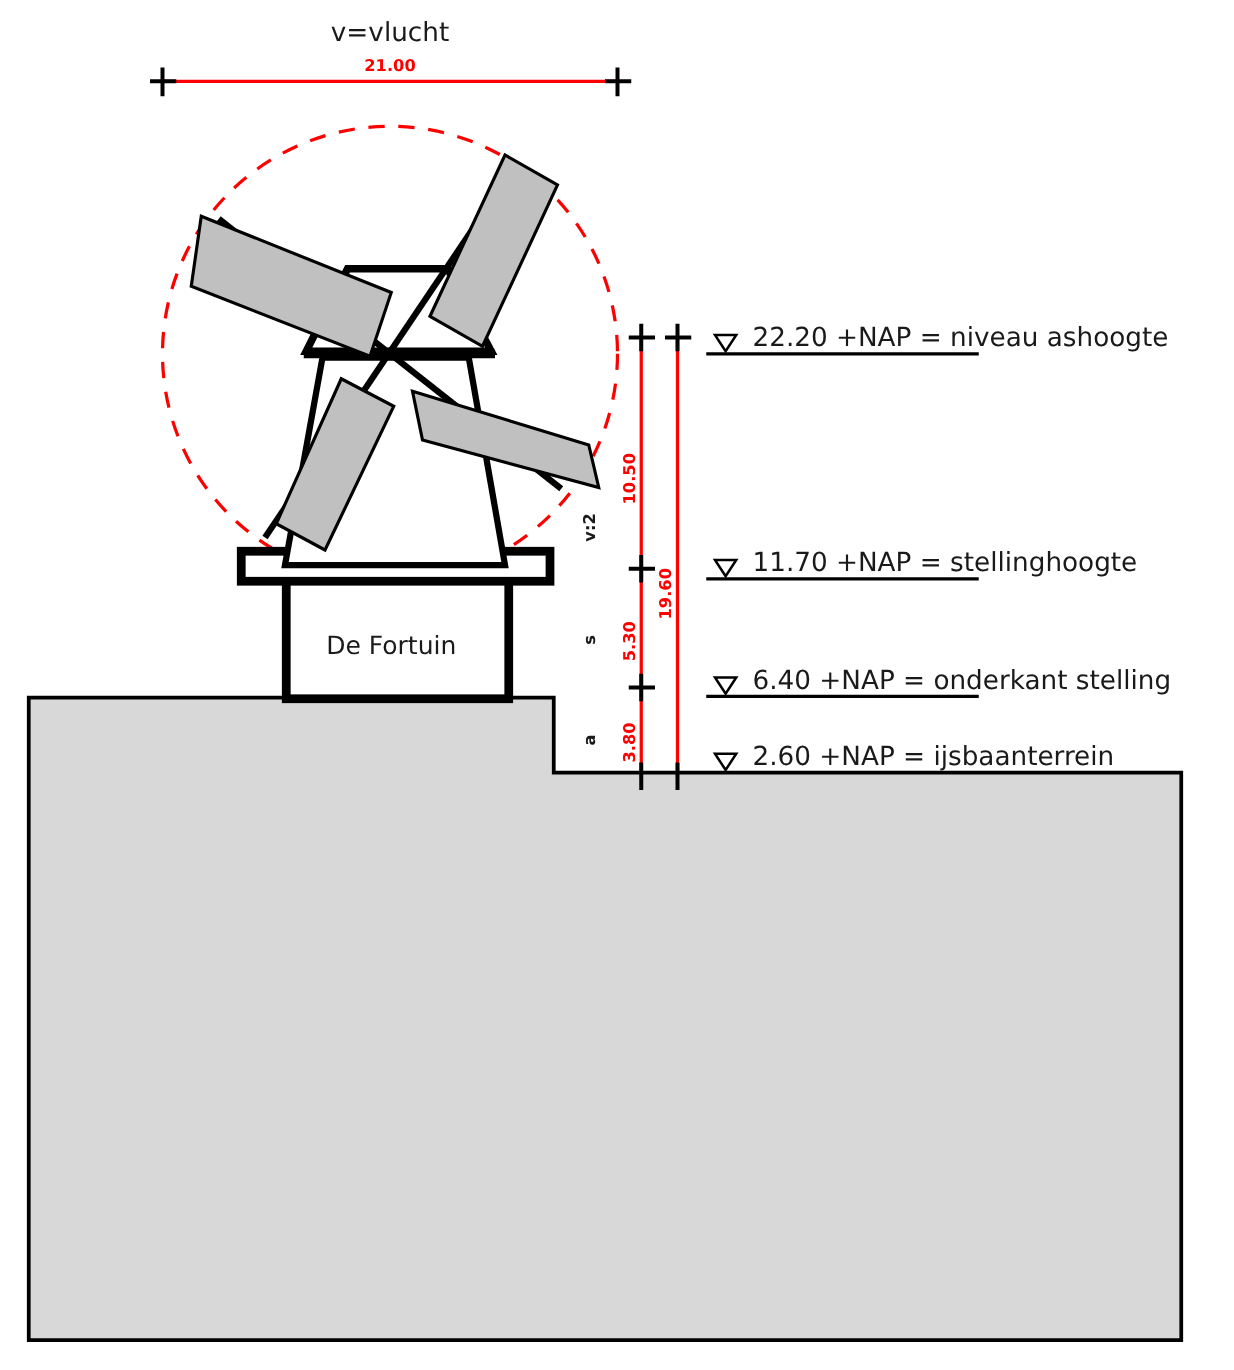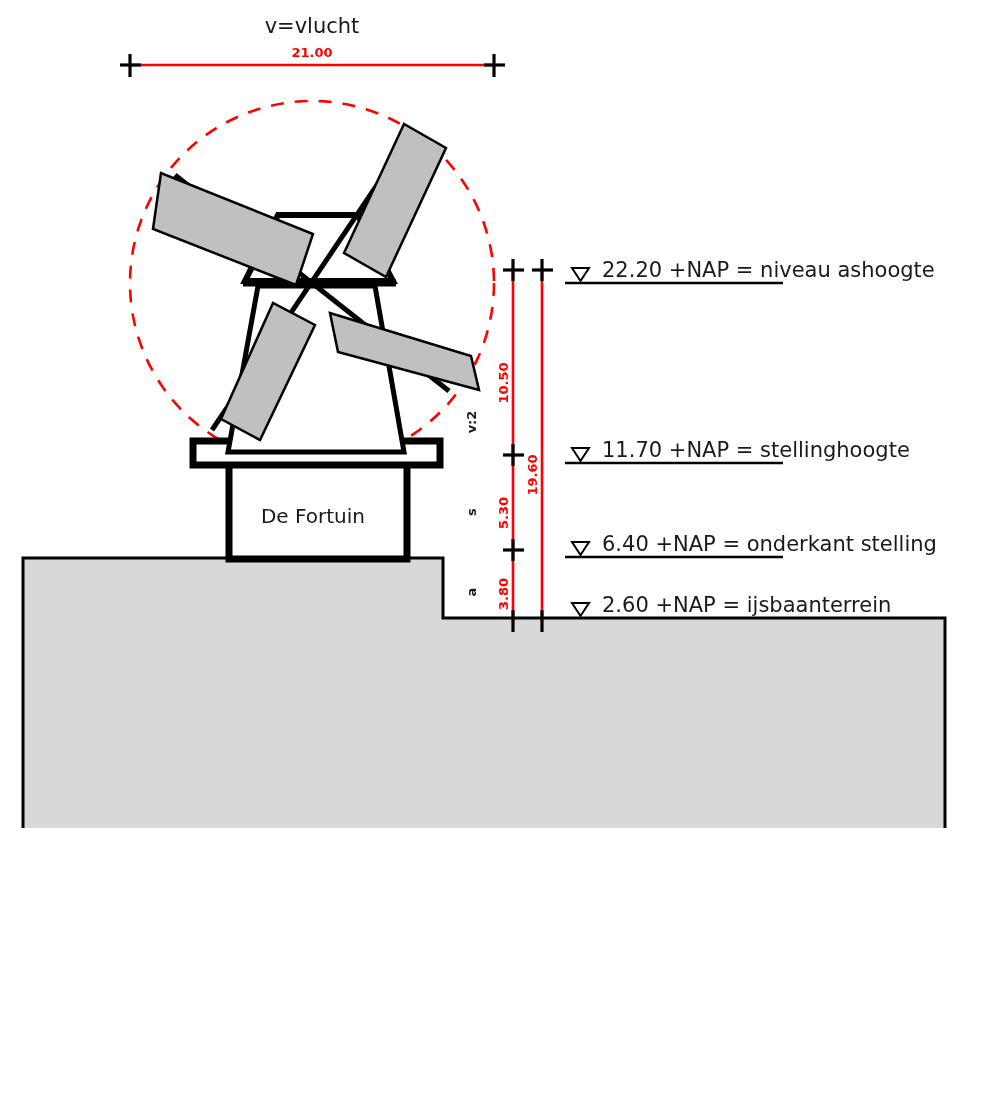--- a/index.html
+++ b/index.html
@@ -7,21 +7,21 @@
     margin: 0;
     padding: 0;
     background: #ffffff;
   }
   body {
     font-family: "DejaVu Sans", "Liberation Sans", sans-serif;
   }
   #drawing-root {
     position: relative;
     width: 987px;
-    height: 828px;
+    height: 1096px;
     background: #ffffff;
     overflow: hidden;
   }
   #drawing-svg {
     display: block;
     width: 987px;
     height: 1096px;
   }
   .lvl-text {
     font-family: "DejaVu Sans", "Liberation Sans", sans-serif;

